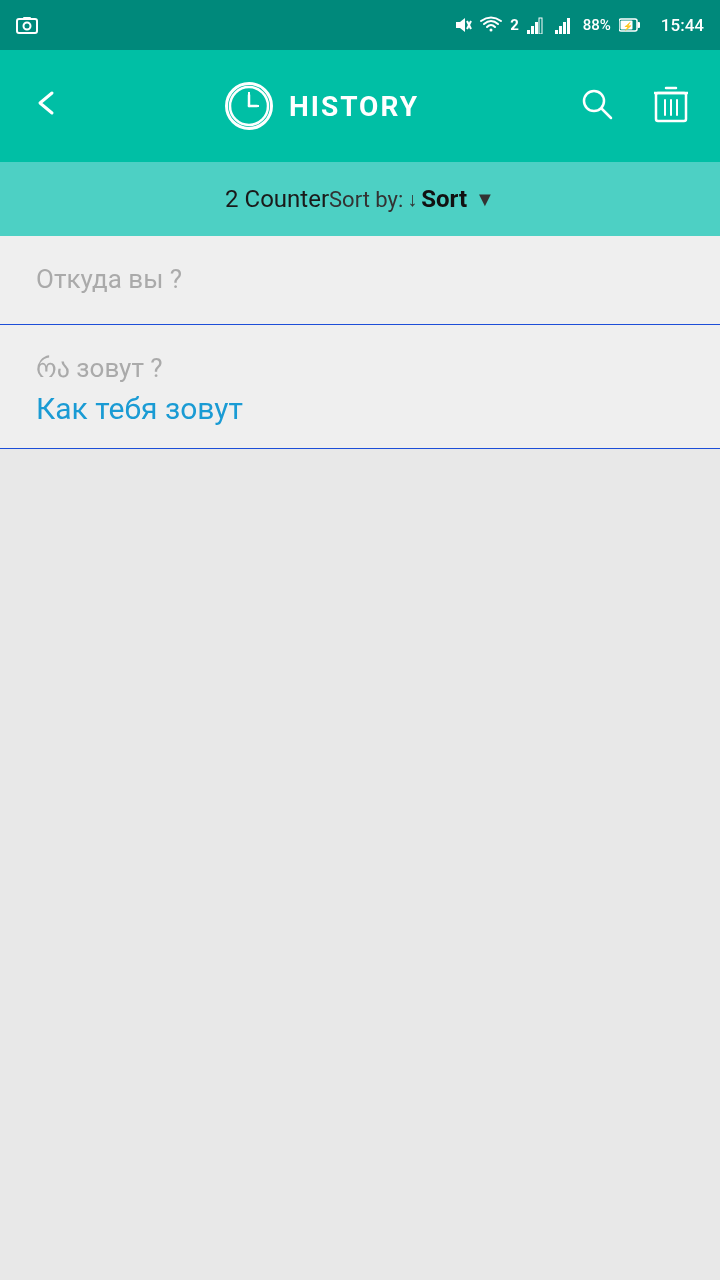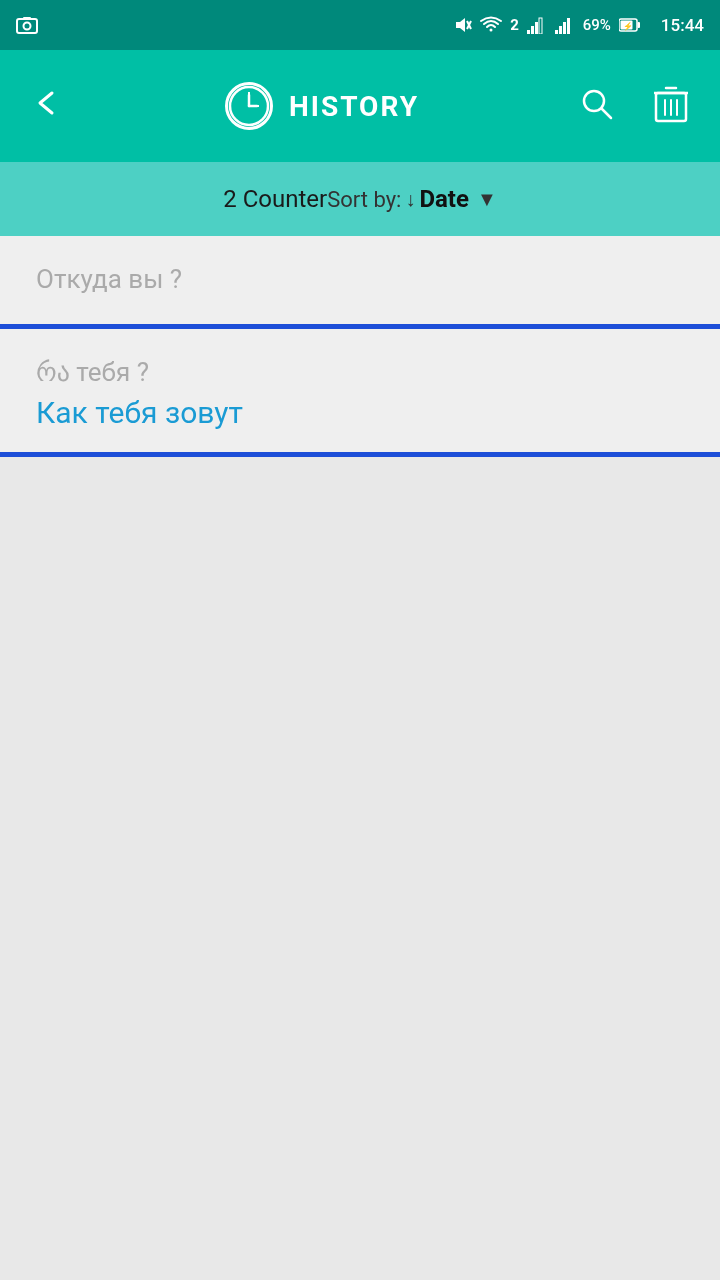--- a/index.html
+++ b/index.html
@@ -167,21 +167,21 @@
     .content {
       width: 720px;
       background: #e8e8e8;
       padding: 0;
     }
 
     
     .history-item {
       background: #efefef;
       padding: 28px 36px 22px 36px;
-      border-bottom: 5px solid #1d4ed8;
+      border-bottom: 1px solid #1d4ed8;
     }
 
     .history-item-source {
       font-size: 26px;
       color: #aaa;
       margin-bottom: 8px;
       font-style: normal;
     }
 
     .history-item-translation {
@@ -226,21 +226,21 @@
       <rect x="12" y="2" width="3" height="16" fill="none" stroke="white" stroke-width="1"></rect>
     </svg>
 
     <svg width="20" height="18" viewBox="0 0 20 18" fill="white">
       <rect x="0" y="14" width="3" height="4" fill="white"></rect>
       <rect x="4" y="10" width="3" height="8" fill="white"></rect>
       <rect x="8" y="6" width="3" height="12" fill="white"></rect>
       <rect x="12" y="2" width="3" height="16" fill="white"></rect>
     </svg>
 
-    <span style="font-size:15px;">69%</span>
+    <span style="font-size:15px;">88%</span>
     <svg width="22" height="14" viewBox="0 0 22 14" fill="white">
       <rect x="0" y="1" width="18" height="12" rx="2" fill="none" stroke="white" stroke-width="1.5"></rect>
       <rect x="18.5" y="4" width="2.5" height="6" rx="1" fill="white"></rect>
       <rect x="1.5" y="2.5" width="12" height="9" rx="1" fill="white"></rect>
       <text x="4" y="11" font-size="8" fill="#00bfa5" font-weight="bold">⚡</text>
     </svg>
 
     <span style="font-size:17px;font-weight:500;margin-left:12px;">15:44</span>
   </div>
 </div>
@@ -283,29 +283,29 @@
       </svg>
     </div>
   </div>
 </div>
 
 <div class="filter-bar">
   <span class="counter-label">2 Counter</span>
   <div class="sort-group">
     <span class="sort-label">Sort by:</span>
     <span class="sort-arrow">↓</span>
-    <span class="sort-value">Date</span>
+    <span class="sort-value">Sort</span>
     <span class="dropdown-arrow">▼</span>
   </div>
 </div>
 
 <div class="content">
 
   <div class="history-item">
     <div class="history-item-source">Откуда вы ?</div>
   </div>
 
   <div class="history-item">
-    <div class="history-item-source">რა тебя ?</div>
+    <div class="history-item-source">რა зовут ?</div>
     <div class="history-item-translation">Как тебя зовут</div>
   </div>
 
 </div>
 
 </body></html>

